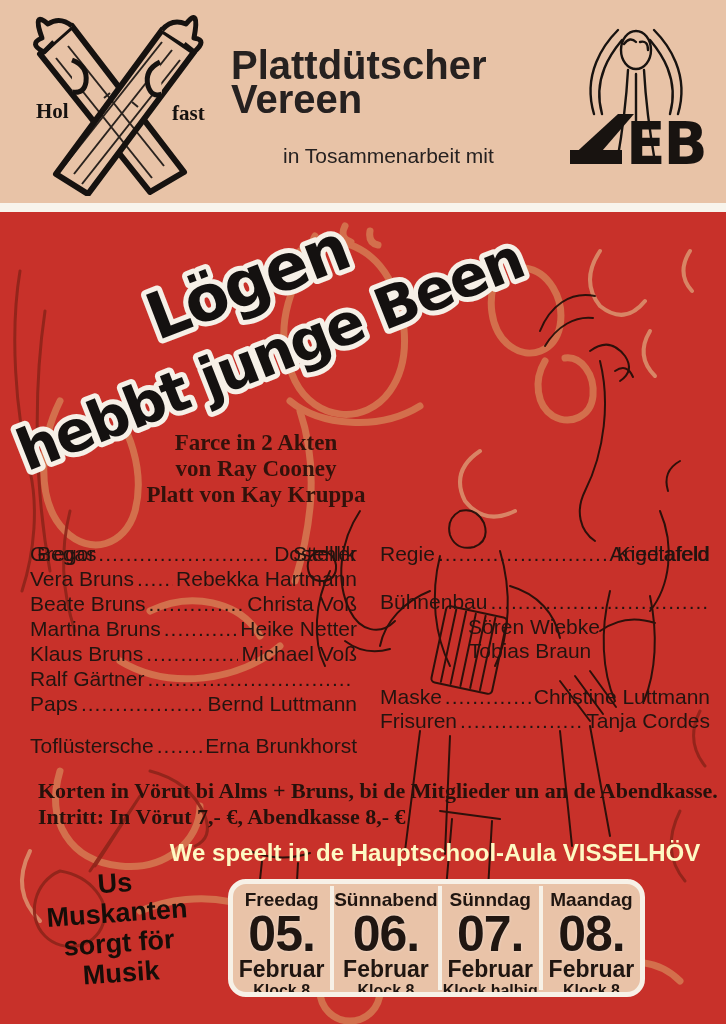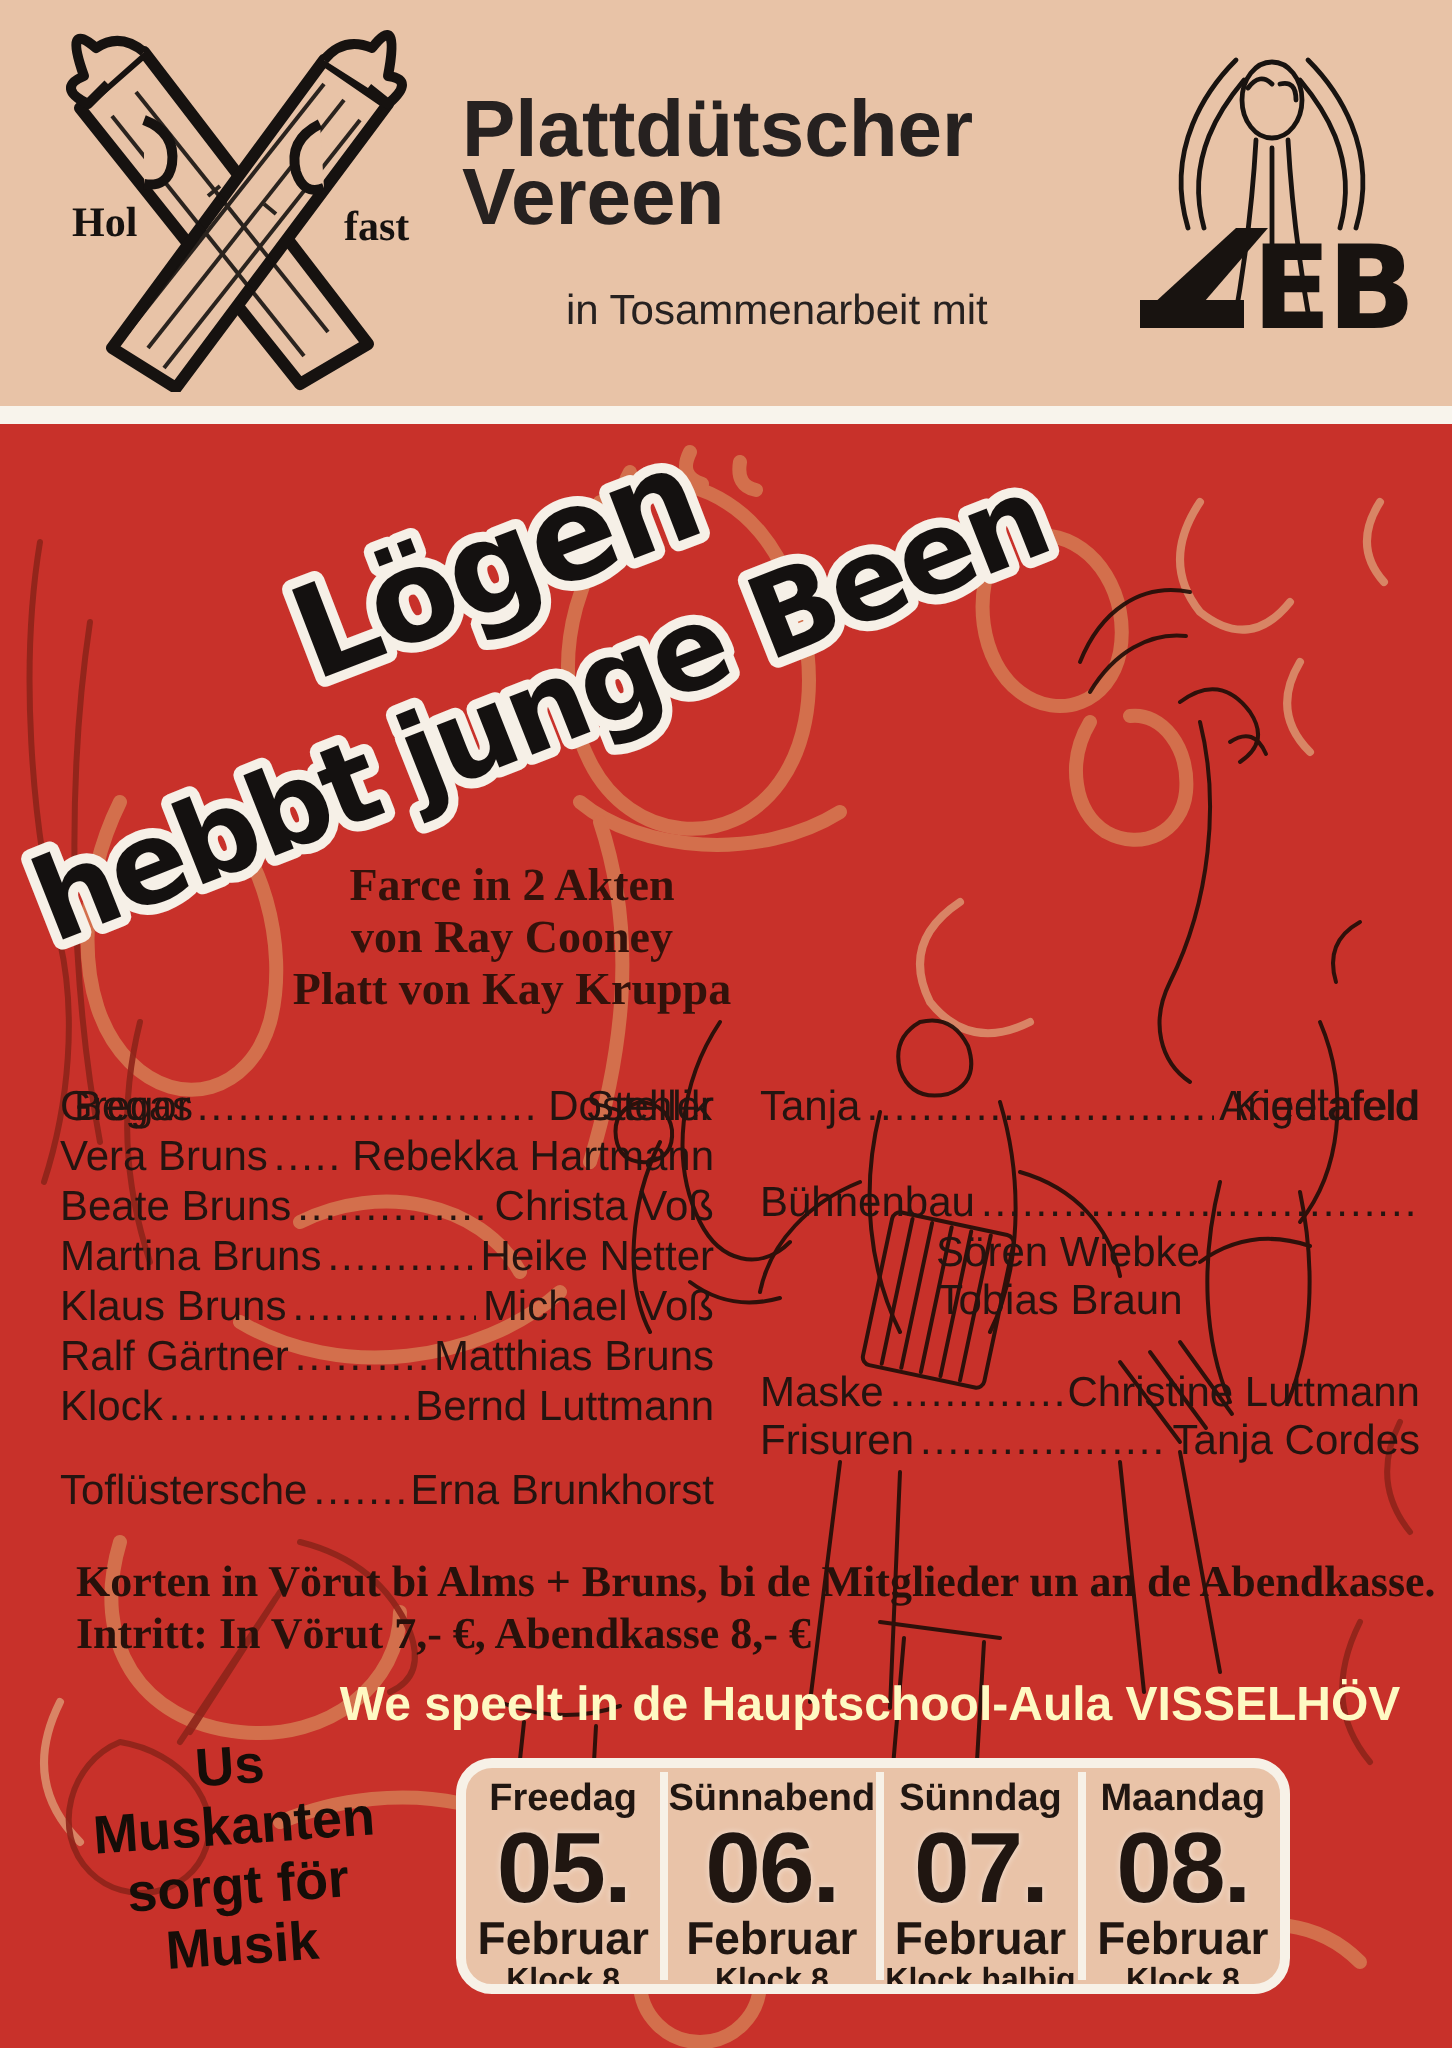--- a/index.html
+++ b/index.html
@@ -226,35 +226,34 @@
     <span>Heike Netter</span>
   </div>
   <div class="cast-row left-col" style="top:642px">
     <span>Klaus Bruns</span>
     <span class="leader">..............................................................................................................</span>
     <span>Michael Voß</span>
   </div>
   <div class="cast-row left-col" style="top:667px">
     <span>Ralf Gärtner</span>
     <span class="leader">..............................................................................................................</span>
-    <span>Matthias Bruns</span>
   </div>
   <div class="cast-row left-col" style="top:692px">
-    <span>Klock</span>
+    <span>Paps</span>
     <span class="leader">..............................................................................................................</span>
     <span>Bernd Luttmann</span>
   </div>
   <div class="cast-row left-col" style="top:734px">
     <span>Toflüstersche</span>
     <span class="leader">..............................................................................................................</span>
     <span>Erna Brunkhorst</span>
   </div>
 
   <div class="cast-row right-col" style="top:542px">
-    <span>Tanja</span>
+    <span>Regie</span>
     <span class="leader">..............................................................................................................</span>
     <span class="overlay-wrap name-end">
       <span>Angetafeld</span>
       <span class="ghost gr">Kiedlafeld</span>
     </span>
   </div>
   <div class="cast-row right-col" style="top:590px">
     <span>Bühnenbau</span>
     <span class="leader">..............................................................................................................</span>
   </div>

